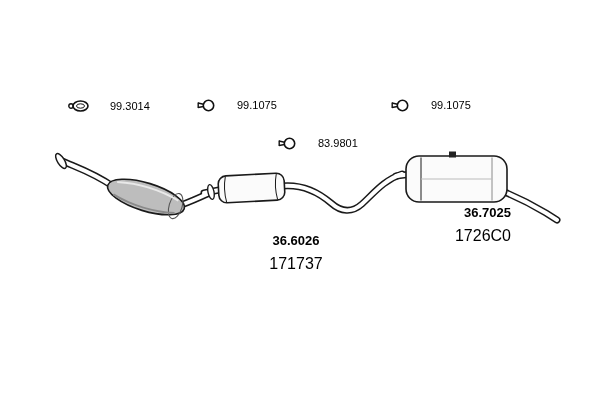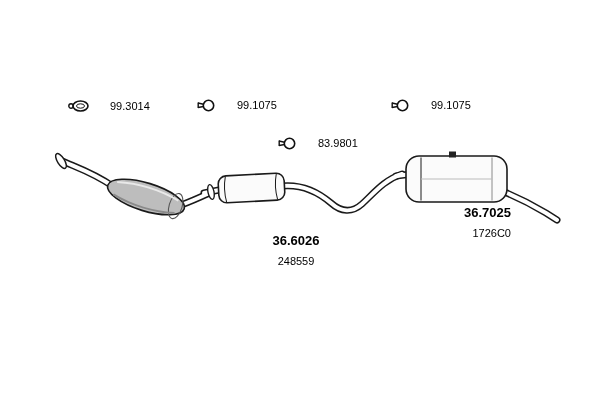--- a/index.html
+++ b/index.html
@@ -22,21 +22,21 @@
     line-height:1;
     white-space:nowrap;
   }
   .fastener svg { display:block; }
   .part-label {
     position:absolute;
     width:90px;
     text-align:center;
   }
   .part-code { font-weight:bold; font-size:13px; line-height:1.1; }
-  .part-ref  { font-size:11px; margin-top:7px; line-height:1.1; }
+  .part-ref  { font-size:16px; margin-top:7px; line-height:1.1; }
 </style>
 </head>
 <body>
 
 <div class="stage">
 
   <svg class="drawing" viewBox="0 0 600 400">
 
     <g stroke="#1a1a1a" stroke-width="7" fill="none" stroke-linecap="round">
       <path d="M62 161 C 78 168, 94 173, 114 187"></path>
@@ -122,21 +122,21 @@
       <line x1="1" y1="9.5" x2="6.5" y2="8.5" stroke="#111" stroke-width="1.4"></line>
       <line x1="1.2" y1="4.5" x2="1.2" y2="10" stroke="#111" stroke-width="1.4"></line>
     </svg>
     <span>83.9801</span>
   </div>
 
 
 
   <div class="part-label" style="left:251px; top:220px;margin-top:14px;">
     <div class="part-code">36.6026</div>
-    <div class="part-ref">248559</div>
+    <div class="part-ref">171737</div>
   </div>
 
   <div class="part-label" style="left:421px; top:206px;text-align:right;">
     <div class="part-code">36.7025</div>
     <div class="part-ref">1726C0</div>
   </div>
 
 </div>
 
 </body></html>

